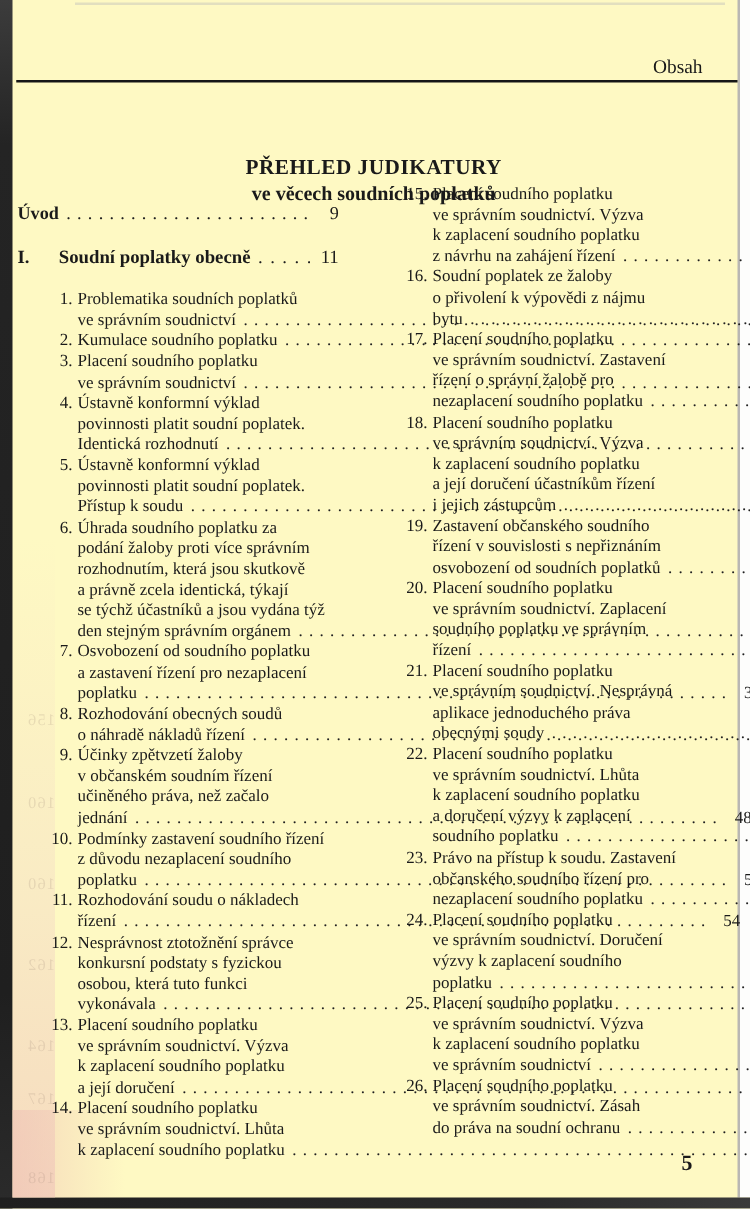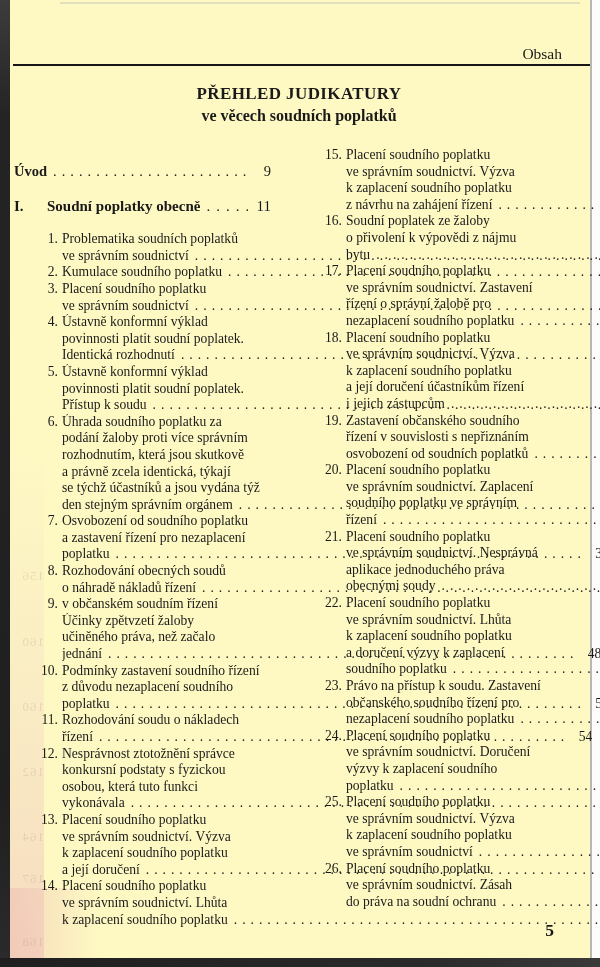--- a/index.html
+++ b/index.html
@@ -24,21 +24,21 @@
 
   .ghost { position:absolute; left:14px; width:30px; transform:scaleX(-1);
            font-size:13px; color:#9a8374; opacity:0.20; letter-spacing:1px; }
 
   
   .running-header { position:absolute; top:45px; right:38px; font-size:15.5px; }
   .header-rule { position:absolute; left:13px; top:64px; width:577px; height:2px; background:#161616; }
 
   
   .title-block { position:absolute; left:10px; right:12px; top:84px; text-align:center; }
-  .title-main { font-size:17px; font-weight:bold; letter-spacing:0.4px; }
+  .title-main { font-size:17px; font-weight:bold; letter-spacing:0.4px;margin-top:40px; }
   .title-sub  { font-size:16px; font-weight:bold; margin-top:3px;text-align:center; }
 
   
   .col { position:absolute; top:147px; font-size:13.6px; line-height:16.6px; }
   .col-left  { left:14px;  width:257px; }
   .col-right { left:316px; width:236px; }
 
   .bold { font-weight:bold;margin-top:16px; }
   .flexline { display:flex; align-items:baseline; }
   .flexline .txt { white-space:nowrap; }
@@ -177,22 +177,22 @@
             <div class="line">Rozhodování obecných soudů</div>
             <div class="line flexline">
               <span class="txt">o náhradě nákladů řízení</span>
               <span class="leader"></span>
             </div>
           </div>
         </div>
         <div class="toc-item">
           <div class="num">9.</div>
           <div class="body">
+            <div class="line">Účinky zpětvzetí žaloby</div>
             <div class="line">v občanském soudním řízení</div>
-            <div class="line">Účinky zpětvzetí žaloby</div>
             <div class="line">učiněného práva, než začalo</div>
             <div class="line flexline">
               <span class="txt">jednání</span>
               <span class="leader"></span>
               <span class="pg">48</span>
             </div>
           </div>
         </div>
         <div class="toc-item">
           <div class="num">10.</div>

